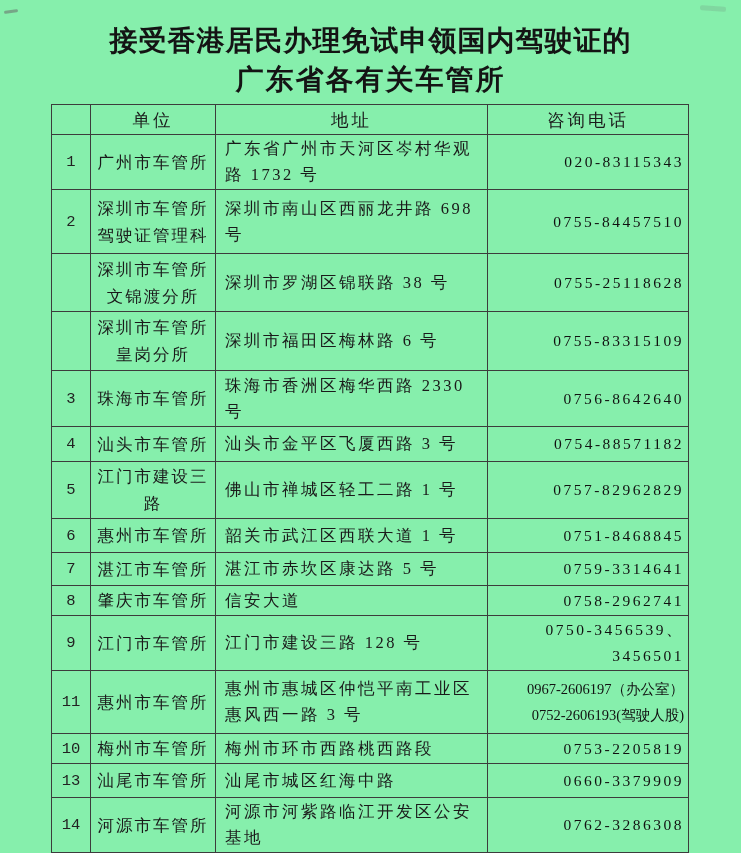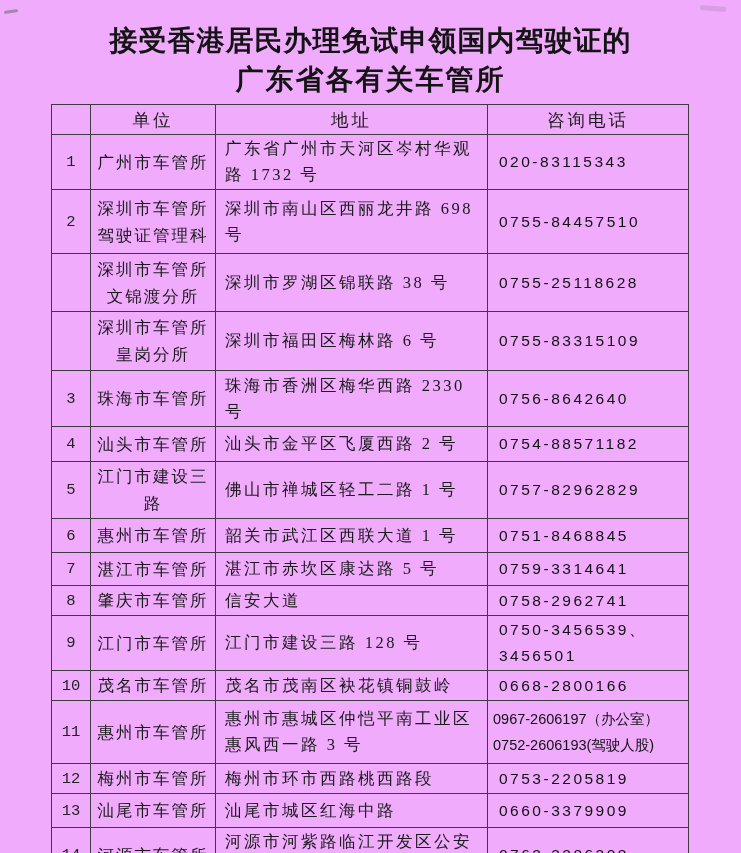--- a/index.html
+++ b/index.html
@@ -5,21 +5,21 @@
   html,body{margin:0;padding:0;}
   body{
     background:#e9e9e9;
     font-family:"Liberation Serif","DejaVu Serif",serif;
   }
   .page{
     position:relative;
     width:741px;
     height:853px;
     margin:0 auto;
-    background:#f0abfc;
+    background:#86efac;
     color:#1c1c1c;
     overflow:hidden;
   }
   
   .artifact{position:absolute;background:#6a6a6a;opacity:.55;border-radius:2px;}
   .artifact.tl{left:4px;top:10px;width:14px;height:3px;transform:rotate(-8deg);}
   .artifact.tr{left:700px;top:6px;width:26px;height:5px;opacity:.18;transform:rotate(4deg);}
 
   .title-block{
     position:absolute;
@@ -77,23 +77,23 @@
   td.cell-addr{
     text-align:left;
     padding-left:9px;
     font-size:16.5px;
     letter-spacing:2.5px;
     white-space:pre-line;
     line-height:26px;
     color:#1a1a1a;
   }
   td.cell-phone{
-    text-align:left;
+    text-align:right;
     padding-left:11px;
-    font-family:Liberation Sans, sans-serif;
+    font-family:Liberation Serif, serif;
     font-size:15.5px;
     letter-spacing:2.5px;
     white-space:pre-line;
     line-height:26px;
     color:#111;
   }
   td.cell-phone.tight{
     letter-spacing:0;
     font-size:14.5px;
     padding-left:5px;
@@ -160,21 +160,21 @@
       <tr style="height:56px">
         <td class="cell-num">3</td>
         <td class="cell-unit">珠海市车管所</td>
         <td class="cell-addr">珠海市香洲区梅华西路 2330
 号</td>
         <td class="cell-phone">0756-8642640</td>
       </tr>
       <tr style="height:35px">
         <td class="cell-num">4</td>
         <td class="cell-unit">汕头市车管所</td>
-        <td class="cell-addr">汕头市金平区飞厦西路 2 号</td>
+        <td class="cell-addr">汕头市金平区飞厦西路 3 号</td>
         <td class="cell-phone">0754-88571182</td>
       </tr>
       <tr style="height:35px">
         <td class="cell-num">5</td>
         <td class="cell-unit">江门市建设三路</td>
         <td class="cell-addr">佛山市禅城区轻工二路 1 号</td>
         <td class="cell-phone">0757-82962829</td>
       </tr>
       <tr style="height:34px">
         <td class="cell-num">6</td>
@@ -192,37 +192,31 @@
         <td class="cell-num">8</td>
         <td class="cell-unit">肇庆市车管所</td>
         <td class="cell-addr">信安大道</td>
         <td class="cell-phone">0758-2962741</td>
       </tr>
       <tr style="height:30px">
         <td class="cell-num">9</td>
         <td class="cell-unit">江门市车管所</td>
         <td class="cell-addr">江门市建设三路 128 号</td>
         <td class="cell-phone">0750-3456539、3456501</td>
-      </tr>
-      <tr style="height:29px">
-        <td class="cell-num">10</td>
-        <td class="cell-unit">茂名市车管所</td>
-        <td class="cell-addr">茂名市茂南区袂花镇铜鼓岭</td>
-        <td class="cell-phone">0668-2800166</td>
       </tr>
       <tr style="height:63px">
         <td class="cell-num">11</td>
         <td class="cell-unit">惠州市车管所</td>
         <td class="cell-addr">惠州市惠城区仲恺平南工业区
 惠风西一路 3 号</td>
         <td class="cell-phone tight">0967-2606197（办公室）
 0752-2606193(驾驶人股)</td>
       </tr>
       <tr style="height:29px">
-        <td class="cell-num">12</td>
+        <td class="cell-num">10</td>
         <td class="cell-unit">梅州市车管所</td>
         <td class="cell-addr">梅州市环市西路桃西路段</td>
         <td class="cell-phone">0753-2205819</td>
       </tr>
       <tr style="height:34px">
         <td class="cell-num">13</td>
         <td class="cell-unit">汕尾市车管所</td>
         <td class="cell-addr">汕尾市城区红海中路</td>
         <td class="cell-phone">0660-3379909</td>
       </tr>

